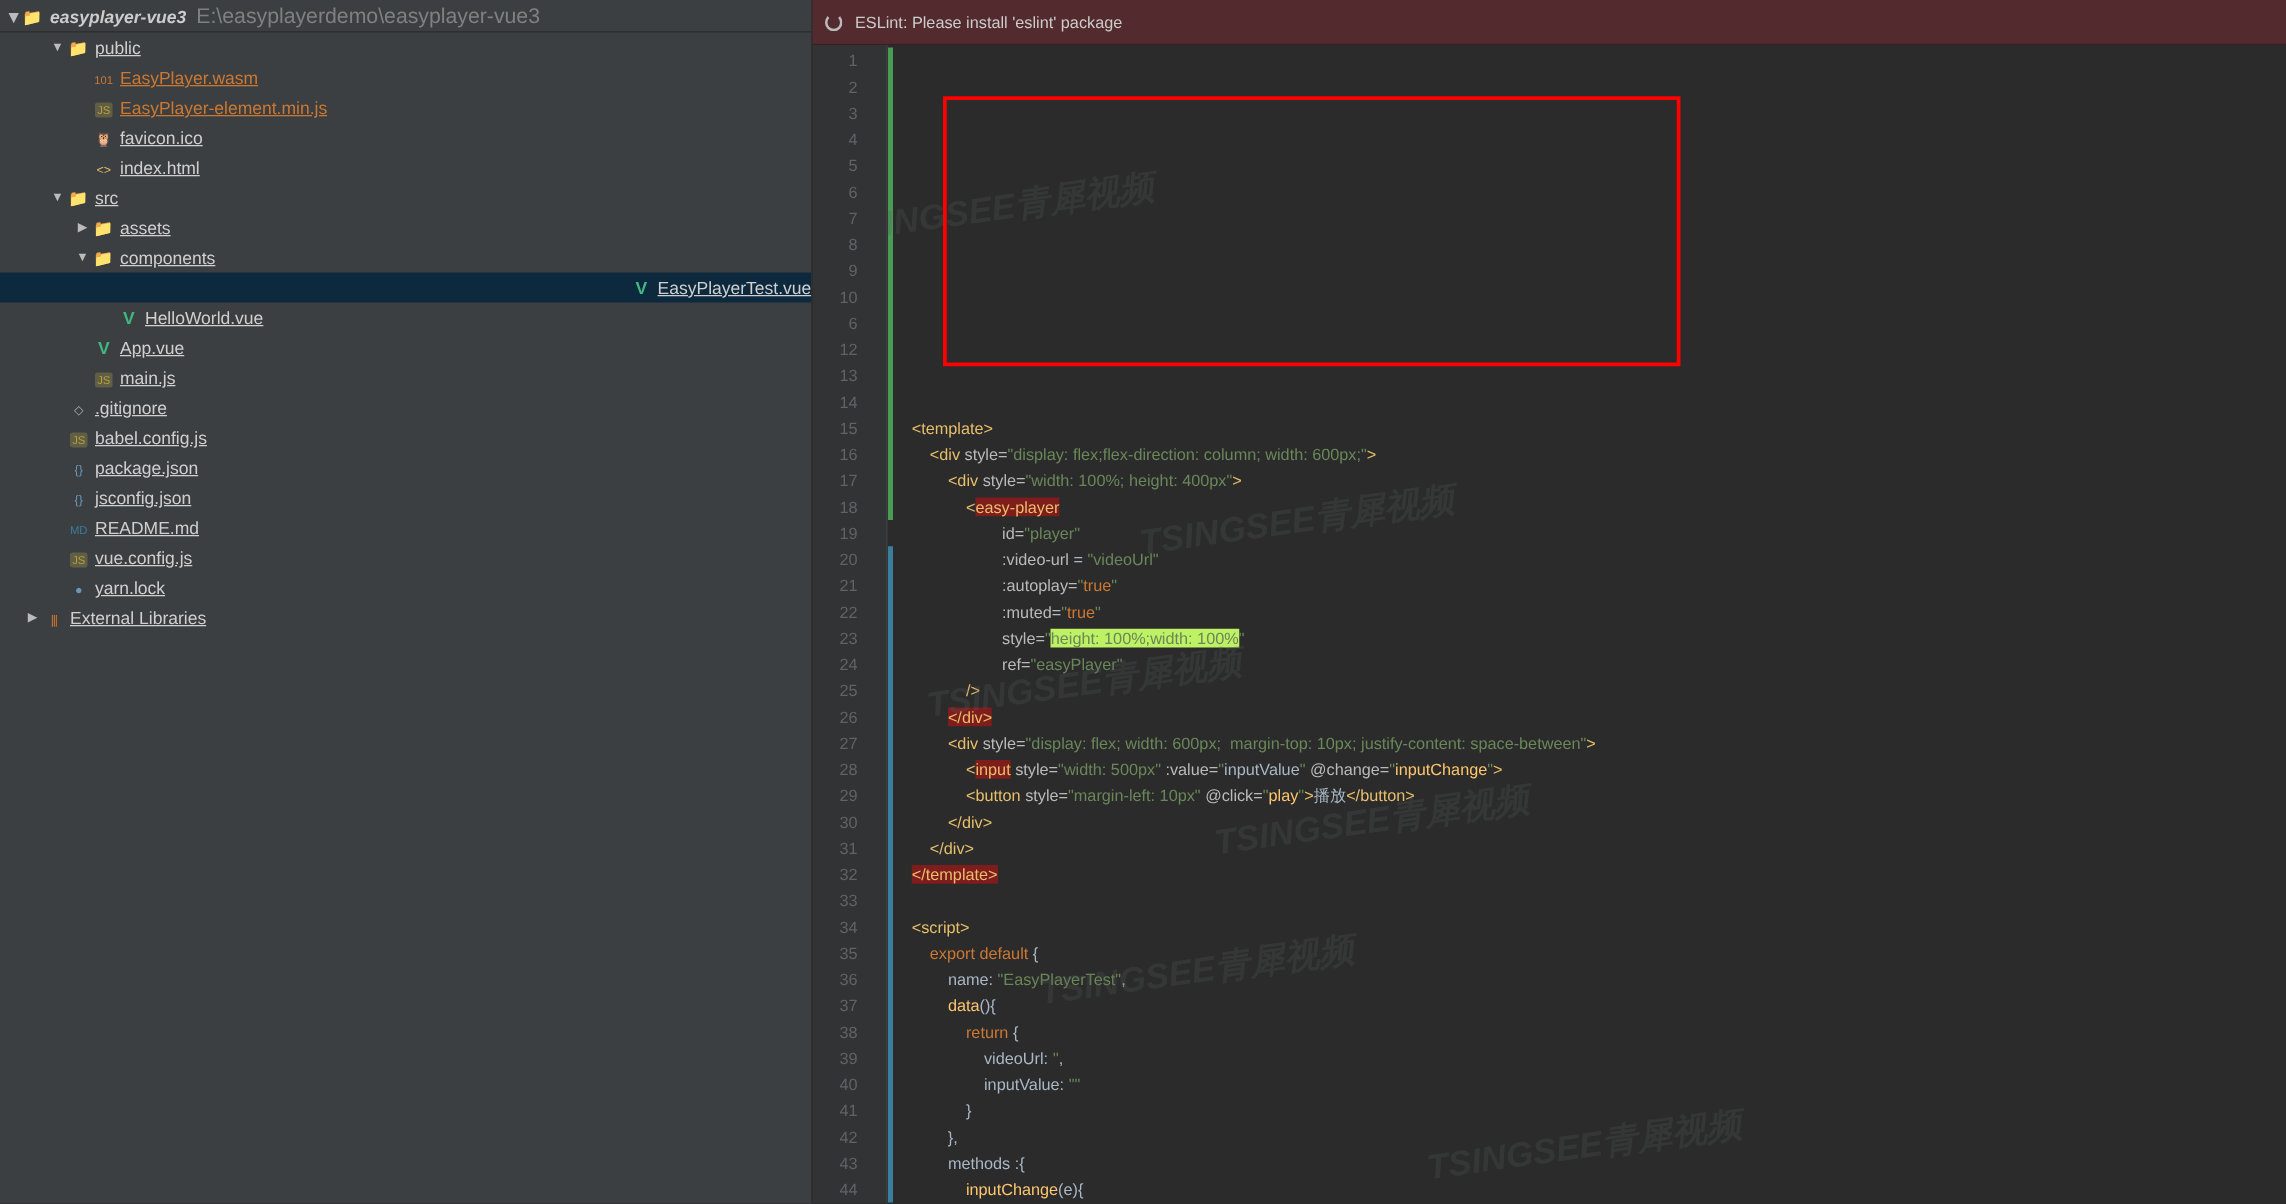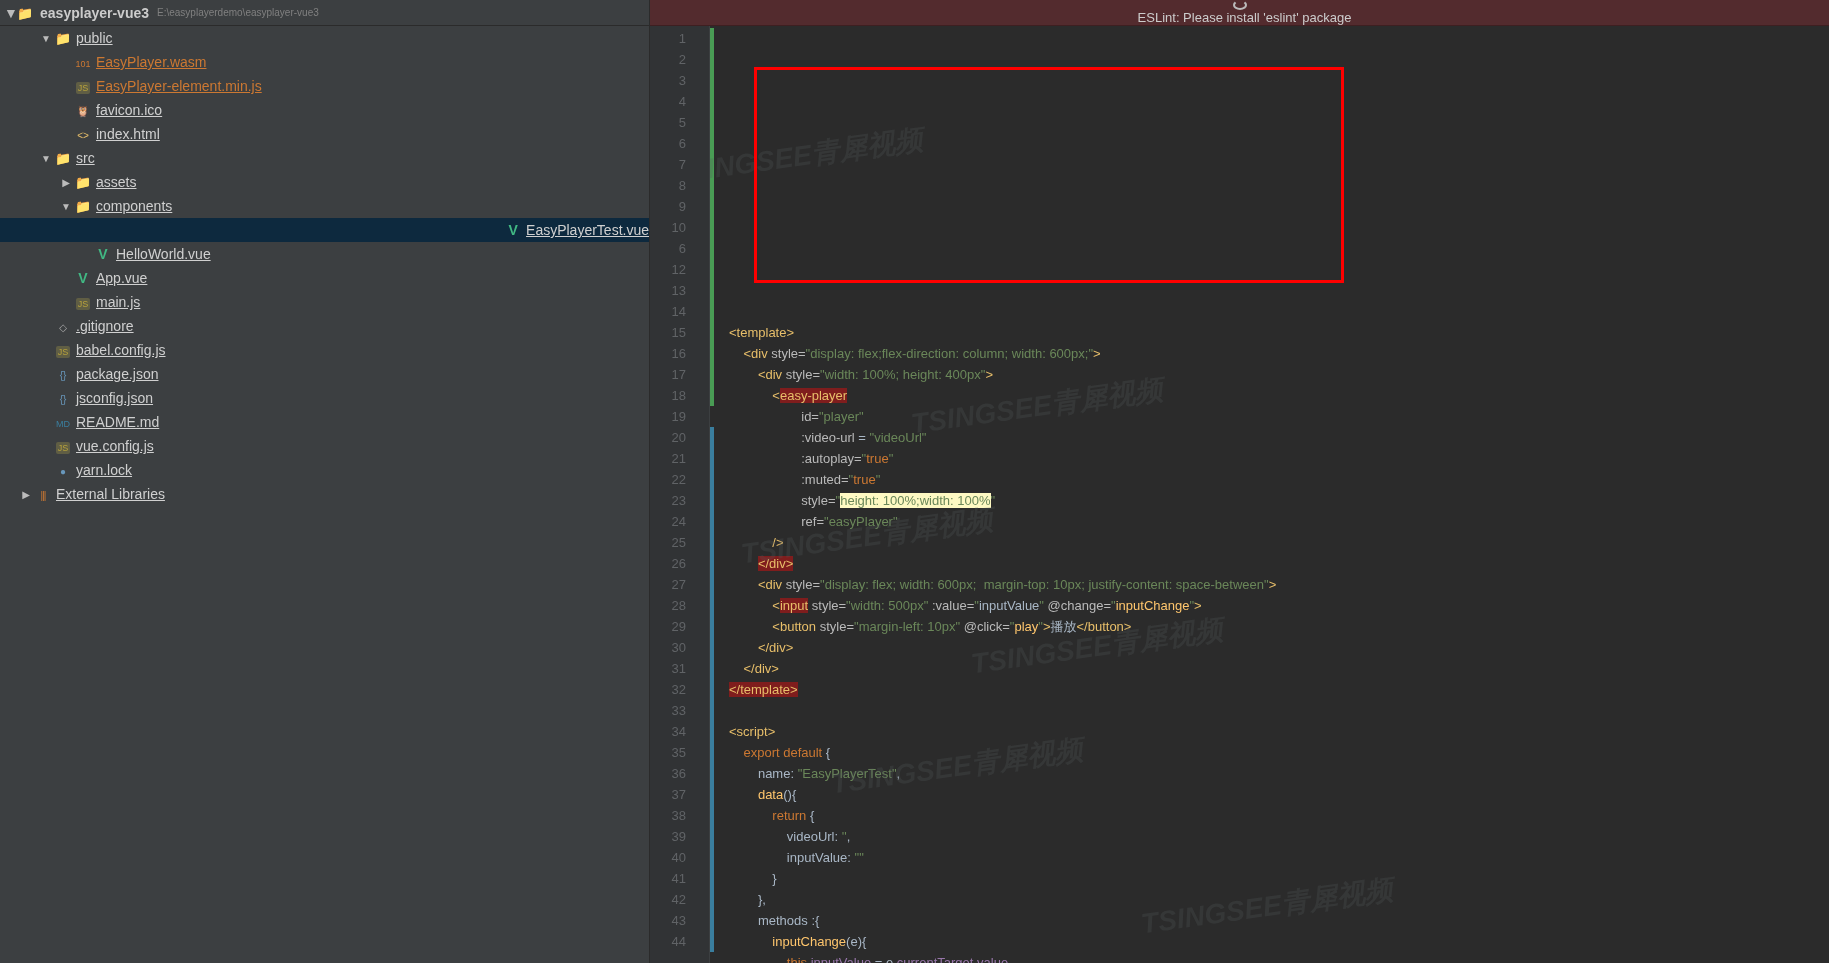--- a/index.html
+++ b/index.html
@@ -3,22 +3,22 @@
 <meta charset="utf-8">
 <style>
 * { margin:0; padding:0; box-sizing:border-box; font-family: "Segoe UI", Arial, sans-serif; }
 html, body { width:1829px; height:963px; background:#2b2b2b; overflow:hidden; }
 .root { display:flex; width:100%; height:100%; }
 
 
 .tree-panel { width:650px; height:100%; background:#3c3f41; border-right:1px solid #2b2b2b; font-size:14px; color:#bbbbbb; overflow:auto; }
 .tree-header { display:flex; align-items:center; height:26px; padding-left:4px; background:#3c3f41; border-bottom:1px solid #2b2b2b; }
 .tree-header .folder-icon { margin-right:6px; }
-.tree-header .name { color:#cccccc; font-weight:bold; }
-.tree-header .path { color:#808080; margin-left:8px; font-weight:normal; font-size:10px; }
+.tree-header .name { color:#cccccc; font-weight:bold;font-style:italic; }
+.tree-header .path { color:#808080; margin-left:8px; font-weight:normal; font-size:17px; }
 
 .tree-row { display:flex; align-items:center; height:24px; padding-left:0; cursor:pointer; white-space:nowrap; }
 .tree-row.selected { background:#0d293e;justify-content:flex-end; }
 .tree-row .indent { display:inline-block; }
 .tree-row .arrow { width:16px; text-align:center; color:#bbbbbb; font-size:10px; }
 .tree-row .icon { width:18px; text-align:center; margin-right:4px; }
 .tree-row .label { color:#bbbbbb;text-decoration:underline; }
 .tree-row .label.orange { color:#cc7832; }
 .tree-row .label.light { color:#d0d0d0; }
 .folder-icon::before { content:"\1F4C1"; font-size:13px; color:#87939A; }
@@ -32,41 +32,41 @@
 .ico-vue::before  { content:"V"; font-weight:bold; color:#41b883; }
 .ico-ico::before  { content:"\1F989"; font-size:11px; }
 .ico-html::before { content:"<>"; font-size:10px; color:#e8bf6a; }
 .ico-git::before  { content:"\25C7"; color:#aaaaaa; font-size:10px; }
 .ico-lock::before { content:"\25CF"; color:#6897BB; font-size:10px; }
 .ico-lib::before  { content:"|||"; color:#cc7832; font-size:10px; letter-spacing:-1px;}
 .ico-scratch::before { content:"\25A9"; color:#499C54; font-size:11px;}
 
 
 .editor-panel { flex:1; height:100%; display:flex; flex-direction:column; background:#2b2b2b; }
-.banner { height:26px; background:#532b2e; color:#cccccc; display:flex; align-items:center; padding-left:10px; font-size:13px; border-bottom:1px solid #3e1f21;flex-direction:column; }
+.banner { height:36px; background:#532b2e; color:#cccccc; display:flex; align-items:center; padding-left:10px; font-size:13px; border-bottom:1px solid #3e1f21; }
 .banner .bicon { width:14px; height:14px; border:2px solid #bbb; border-top-color:transparent; border-radius:50%; margin-right:10px; }
 .editor-body { flex:1; display:flex; overflow:hidden; position:relative; }
 .gutter { width:46px; background:#313335; text-align:right; color:#606366; font-family: "JetBrains Mono","Consolas",monospace; font-size:13px; line-height:21px; padding-top:2px; user-select:none; }
 .gutter div { padding-right:10px; height:21px; }
 .fold-col { width:14px; background:#313335; border-right:1px solid #3c3f41; }
 .code { flex:1; position:relative; font-family:"JetBrains Mono","Consolas",monospace; font-size:13px; line-height:21px; color:#a9b7c6; padding-top:2px; white-space:pre; overflow:auto; }
 .code .line { height:21px; padding-left:19px; }
 .lbar-green { position:absolute; left:0; width:4px; background:#499C54; }
 .lbar-teal  { position:absolute; left:0; width:4px; background:#3a7e9e; }
 
 
 .t-tag   { color:#e8bf6a; }
 .t-attr  { color:#bababa; }
 .t-str   { color:#6a8759; }
 .t-kw    { color:#cc7832; }
 .t-def   { color:#a9b7c6; }
 .t-fn    { color:#ffc66d; }
 .t-obj   { color:#9876aa; }
 .hl-word { background:#7f1d1d; }
-.hl-sel  { background:#fef9c3; }
+.hl-sel  { background:#bef264; }
 
 
 .redbox { position:absolute; border:3px solid #ff0000; pointer-events:none; }
 
 
 .wm { position:absolute; color:#555b5d; font-size:28px; font-weight:bold; opacity:.25; transform:rotate(-8deg); pointer-events:none; font-style:italic; }
 </style>
 </head>
 <body>
 

